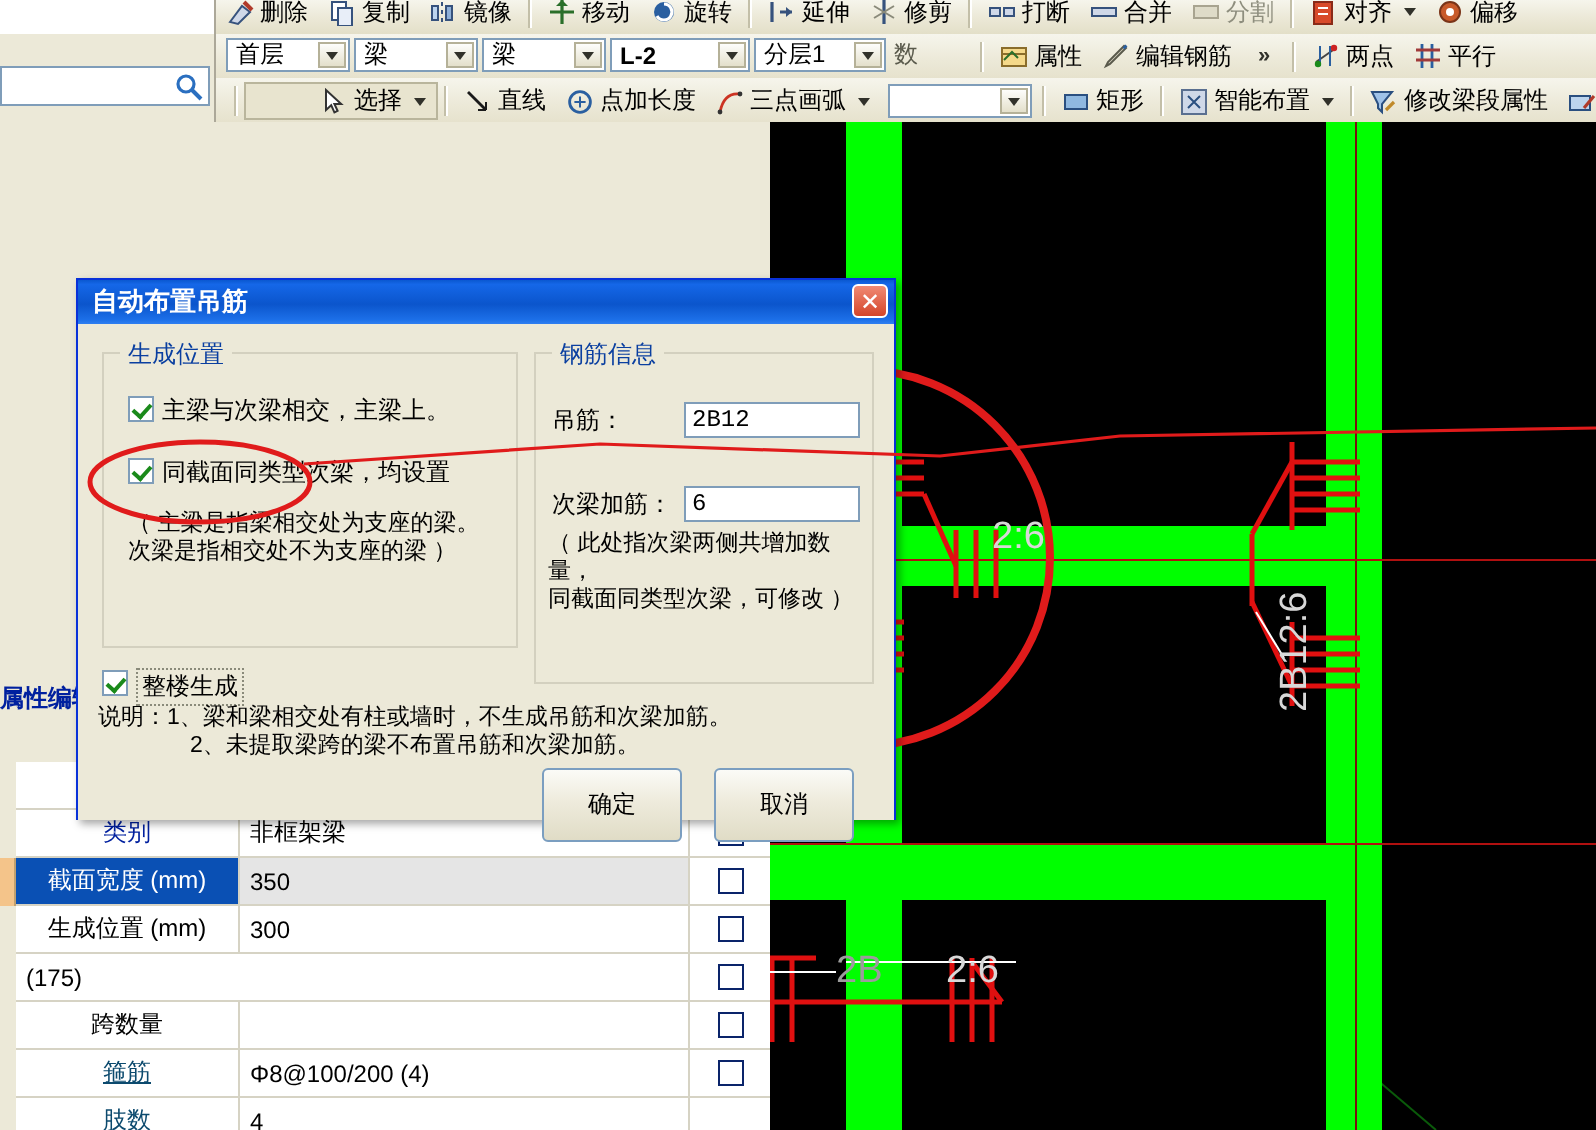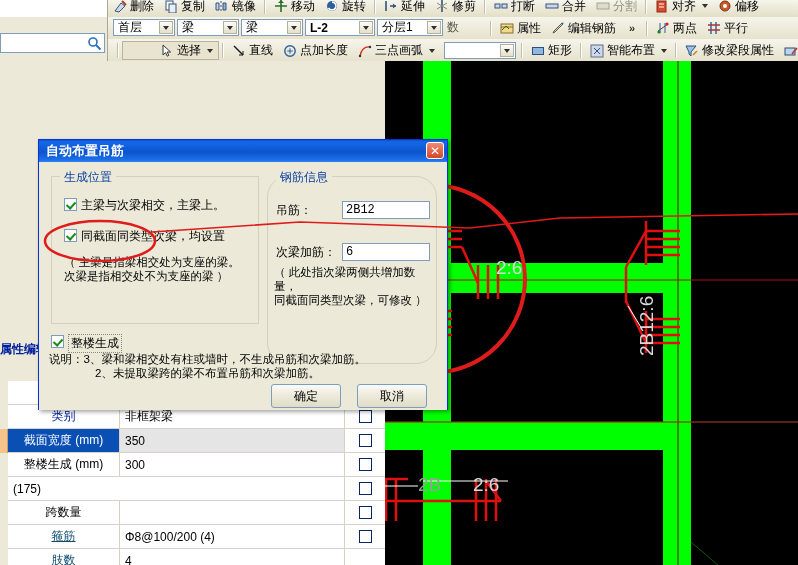--- a/index.html
+++ b/index.html
@@ -99,21 +99,21 @@
   .chk-row{display:flex;align-items:flex-start;gap:4px;font-size:12px;}
   .chk{width:13px;height:13px;border:1px solid #7f9db9;background:#fff;box-sizing:border-box;position:relative;flex:none;margin-top:1px;}
   .chk.on:after{content:"";position:absolute;left:3px;top:1px;width:4px;height:7px;border:solid #1a8a1a;border-width:0 2px 2px 0;transform:rotate(42deg);}
 
   .fld-label{font-size:12px;}
   .fld-input{height:18px;background:#fff;border:1px solid #7f9db9;box-sizing:border-box;display:flex;align-items:center;padding-left:3px;font-size:12px;font-family:"Liberation Mono","DejaVu Sans Mono",monospace;}
 
   .note{font-size:11.5px;line-height:14px;}
 
   .btn{
-    width:70px;height:24px;box-sizing:border-box;
+    width:70px;height:37px;box-sizing:border-box;
     background:linear-gradient(to bottom,#fbfbf7 0%,#eeebdc 45%,#e0dcc6 100%);
     border:1px solid #7b9ec0;border-radius:3px;
     display:flex;align-items:center;justify-content:center;font-size:12px;
   }
 
   
   svg.annot{position:absolute;left:0;top:0;pointer-events:none;}
 </style>
 </head>
 <body>
@@ -528,21 +528,21 @@
         </span>
       </div>
       <div class="pg-row sel">
         <span class="pg-name">截面宽度 (mm)</span>
         <span class="pg-val">350</span>
         <span class="pg-chk">
           <span class="bx"></span>
         </span>
       </div>
       <div class="pg-row">
-        <span class="pg-name">整楼生成 (mm)</span>
+        <span class="pg-name">生成位置 (mm)</span>
         <span class="pg-val">300</span>
         <span class="pg-chk">
           <span class="bx"></span>
         </span>
       </div>
       <div class="pg-row">
         <span class="pg-val">(175)</span>
         <span class="pg-chk">
           <span class="bx"></span>
         </span>
@@ -589,21 +589,21 @@
             <span class="chk on"></span>
             <span>同截面同类型次梁，均设置</span>
           </div>
         </div>
       <div class="note" style="position:absolute;left:12px;top:78px;width:190px;" id="left-note">
           <div>（ 主梁是指梁相交处为支座的梁。</div>
           <div>次梁是指相交处不为支座的梁 ）</div>
         </div>
     </div>
 
-    <div class="group" style="left:228px;top:14px;width:170px;height:188px;border-radius:21px;">
+    <div class="group" style="left:228px;top:14px;width:170px;height:166px;">
       <span class="g-legend">钢筋信息</span>
       <div style="position:absolute;left:8px;top:24px;width:156px;" id="right-fields">
           <div style="display:flex;align-items:center;margin-bottom:24px;">
             <span class="fld-label" style="width:66px;white-space:nowrap;">吊筋：</span>
             <span class="fld-input" style="width:88px;">2B12</span>
           </div>
           <div style="display:flex;align-items:center;margin-bottom:6px;">
             <span class="fld-label" style="width:66px;white-space:nowrap;">次梁加筋：</span>
             <span class="fld-input" style="width:88px;">6</span>
           </div>
@@ -613,21 +613,21 @@
           <div>同截面同类型次梁，可修改 ）</div>
         </div>
     </div>
 
     <div class="chk-row" style="position:absolute;left:12px;top:172px;">
       <span class="chk on"></span>
       <span style="border:1px dotted #8a8a7a;padding:0 2px;">整楼生成</span>
     </div>
 
     <div style="position:absolute;left:10px;top:190px;width:392px;font-size:11.5px;line-height:14px;" id="dlg-desc">
-        <div>说明：3、梁和梁相交处有柱或墙时，不生成吊筋和次梁加筋。</div>
+        <div>说明：1、梁和梁相交处有柱或墙时，不生成吊筋和次梁加筋。</div>
         <div style="padding-left:46px;">2、未提取梁跨的梁不布置吊筋和次梁加筋。</div>
       </div>
 
     <div style="position:absolute;left:232px;top:222px;" class="btn">
       <span>确定</span>
     </div>
     <div style="position:absolute;left:318px;top:222px;" class="btn">
       <span>取消</span>
     </div>
   </div>

